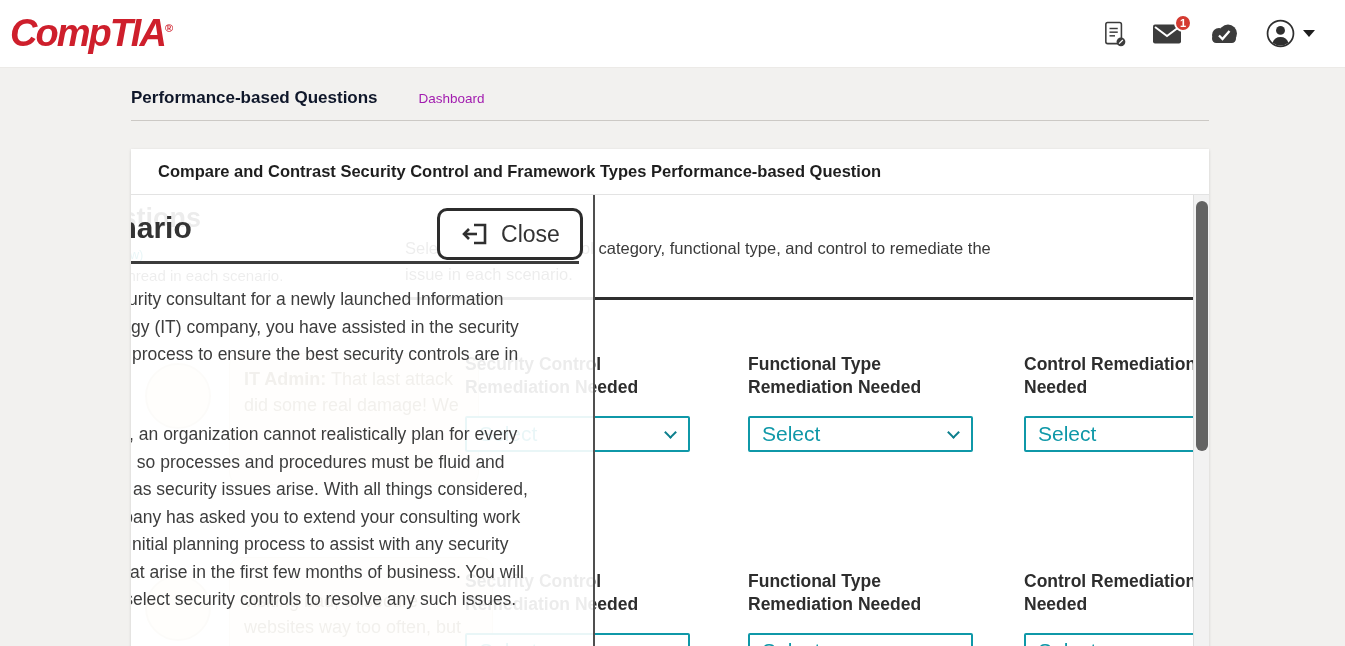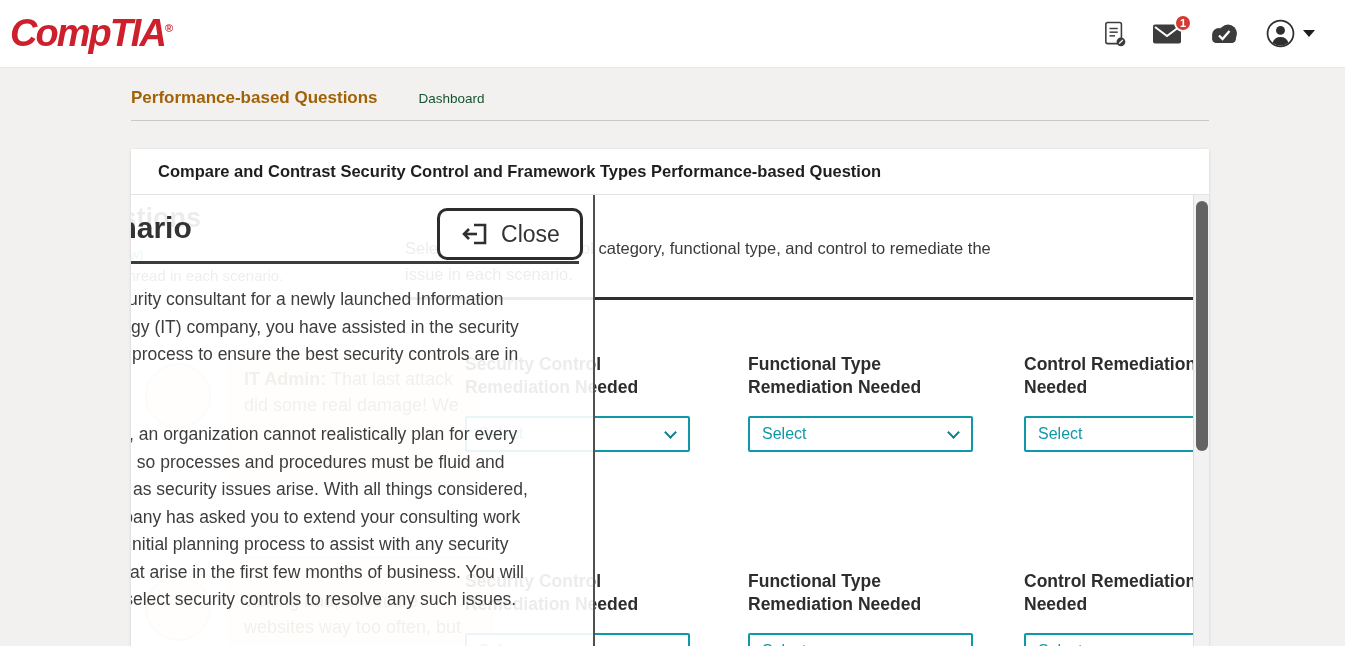--- a/index.html
+++ b/index.html
@@ -16,22 +16,22 @@
   .badge { position:absolute; top:-9px; right:-10px; background:#d43a31; color:#fff; font-size:11px;
     width:18px; height:18px; border-radius:50%; display:flex; align-items:center; justify-content:center;
     border:2px solid #fff; font-weight:700; }
   .caret { width:0; height:0; border-left:6px solid transparent; border-right:6px solid transparent;
     border-top:7px solid #1e1e1e; margin-left:8px; }
 
   
   .page { background:#f2f1ef; height:578px; padding-top:20px; }
   .container { margin-left:131px; width:1078px; }
   .pagehead { display:flex; align-items:baseline; }
-  .pagehead h1 { font-size:17px; font-weight:700; color:#a16207; }
-  .dash { margin-left:41px; font-size:13.5px; color:#14532d; cursor:pointer; }
+  .pagehead h1 { font-size:17px; font-weight:700; color:#0f172a; }
+  .dash { margin-left:41px; font-size:13.5px; color:#a21caf; cursor:pointer; }
   .rule { border-bottom:1px solid #ccc9c5; margin-top:12px; }
 
   .card { margin-top:28px; background:#fff; box-shadow:0 1px 3px rgba(0,0,0,.14); }
   .card-header { padding:13px 27px; font-size:16.5px; font-weight:700; color:#1e1e1e; border-bottom:1px solid #e3e3e3; }
   .card-body { position:relative; height:456px; overflow:hidden; background:#fff; }
 
   
   .content { position:absolute; left:0; top:0; width:1062px; height:456px; overflow:hidden; }
 
   .q-title { position:absolute; left:-62px; top:8px; font-size:27px; font-weight:700; color:#333; white-space:nowrap; }
@@ -43,21 +43,21 @@
   .bubble { position:absolute; background:#fbf4e2; border:1px solid #e3dbc6; border-radius:12px;
     padding:12px 14px; font-size:18px; line-height:26px; color:#6b5836; white-space:nowrap; overflow:hidden; }
   .bubble b { font-weight:700; }
 
   .instr { position:absolute; font-size:16.5px; color:#3a3a3a; white-space:nowrap; }
   .hr-dark { position:absolute; left:274px; top:102px; width:788px; height:3px; background:#2e2e2e; }
 
   .group { position:absolute; width:240px; }
   .group h3 { font-size:17.5px; line-height:23px; font-weight:700; color:#2d2d2d; width:232px; }
   .selectbox { margin-top:17px; width:225px; height:36px; border:2px solid #0f98a8; border-radius:2px;
-    display:flex; align-items:center; padding:0 12px; font-size:16px; color:#0f98a8;
+    display:flex; align-items:center; padding:0 12px; font-size:21px; color:#0f98a8;
     background:#fff; position:relative; cursor:pointer; }
   .chev { position:absolute; right:13px; top:10px; width:9px; height:9px;
     border-right:2px solid #0c7f8d; border-bottom:2px solid #0c7f8d; transform:rotate(45deg); }
 
   .scrollbar { position:absolute; right:0; top:0; width:16px; height:456px; background:#f2f2f2;
     border-left:1px solid #dedede; }
   .thumb { position:absolute; left:2px; top:6px; width:12px; height:250px; background:#636363; border-radius:6px; cursor:grab; }
 
   
   .modal { position:absolute; left:-236px; top:0; width:700px; height:456px;

